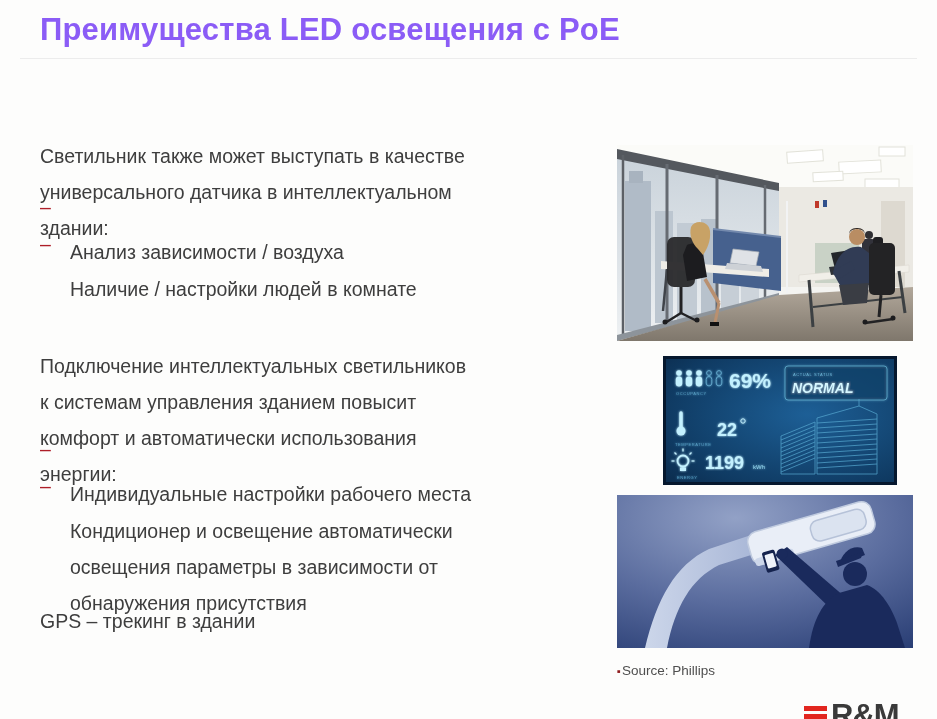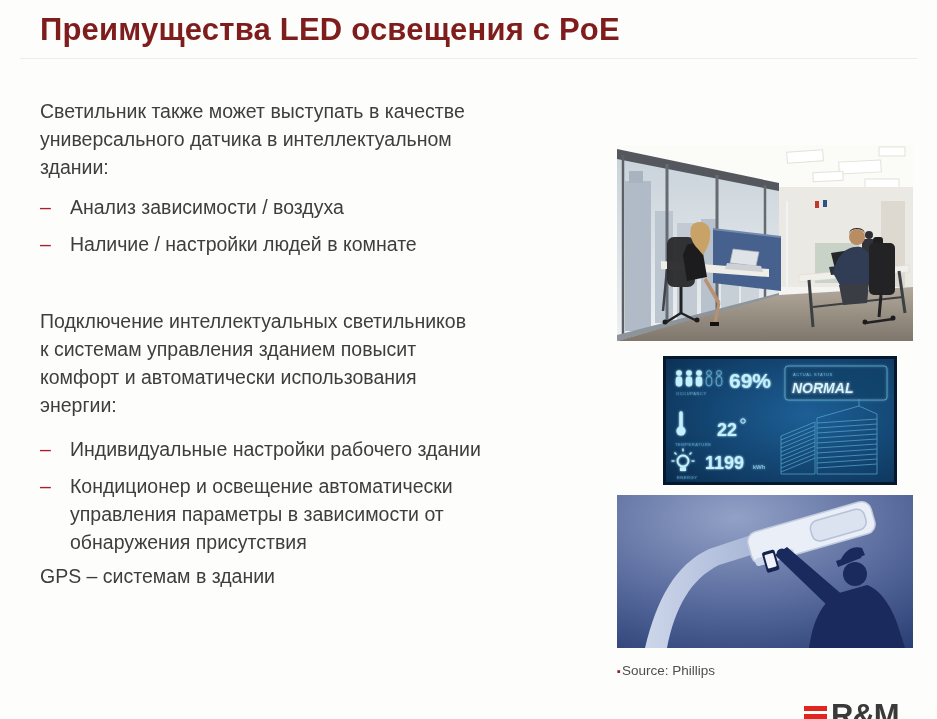--- a/index.html
+++ b/index.html
@@ -3,26 +3,26 @@
 <meta charset="utf-8">
 <style>
   * { margin:0; padding:0; box-sizing:border-box; }
   html,body { background:#ffffff; }
   body { font-family:"Liberation Sans", sans-serif; }
   .slide {
     position:relative; width:937px; height:719px; background:#fdfdfc; overflow:hidden;
   }
   .title {
     position:absolute; left:40px; top:12px; width:720px;
-    font-size:31px; font-weight:bold; color:#7f1d1d; letter-spacing:0.2px;
+    font-size:31px; font-weight:bold; color:#8b5cf6; letter-spacing:0.2px;
   }
   .title-divider {
     position:absolute; left:20px; top:58px; width:897px; height:1px; background:#ececec;
   }
-  .body-text { color:#3e3e3e; font-size:19.5px; line-height:28px; }
+  .body-text { color:#3e3e3e; font-size:19.5px; line-height:36px;margin-top:41px; }
   .pre { white-space:pre-line; }
   .para1 { position:absolute; left:40px; top:97px; width:560px; }
   .para2 { position:absolute; left:40px; top:307px; width:560px; }
   .gps-line { position:absolute; left:40px; top:562px; width:560px; }
   .bullet { position:absolute; left:40px; width:560px; display:flex; }
   .bullet .dash {
     flex:0 0 30px; color:#ae1e28; font-size:19.5px; line-height:28px; font-weight:400;
   }
   .bullet .btxt { flex:1; }
   .b1a { top:193px; } .b1b { top:230px; }
@@ -65,30 +65,30 @@
     <span class="btxt body-text">Наличие / настройки людей в комнате</span>
   </div>
 
   <p class="body-text pre para2">Подключение интеллектуальных светильников
 к системам управления зданием повысит
 комфорт и автоматически использования
 энергии:</p>
 
   <div class="bullet b2a">
     <span class="dash">–</span>
-    <span class="btxt body-text">Индивидуальные настройки рабочего здании</span>
+    <span class="btxt body-text">Индивидуальные настройки рабочего места</span>
   </div>
   <div class="bullet b2b">
     <span class="dash">–</span>
     <span class="btxt body-text pre">Кондиционер и освещение автоматически
-управления параметры в зависимости от
+освещения параметры в зависимости от
 обнаружения присутствия</span>
   </div>
 
-  <p class="body-text gps-line">GPS – системам в здании</p>
+  <p class="body-text gps-line">GPS – трекинг в здании</p>
 
   <figure class="office-photo">
     <svg viewBox="0 0 296 196">
       <defs>
         <linearGradient id="glassGrad" x1="0" y1="0" x2="0" y2="1">
           <stop offset="0" stop-color="#c9d2da"></stop>
             <stop offset="1" stop-color="#eef1f3"></stop>
         </linearGradient>
         <linearGradient id="floorGrad" x1="0" y1="0" x2="0" y2="1">
           <stop offset="0" stop-color="#b2a89b"></stop>

